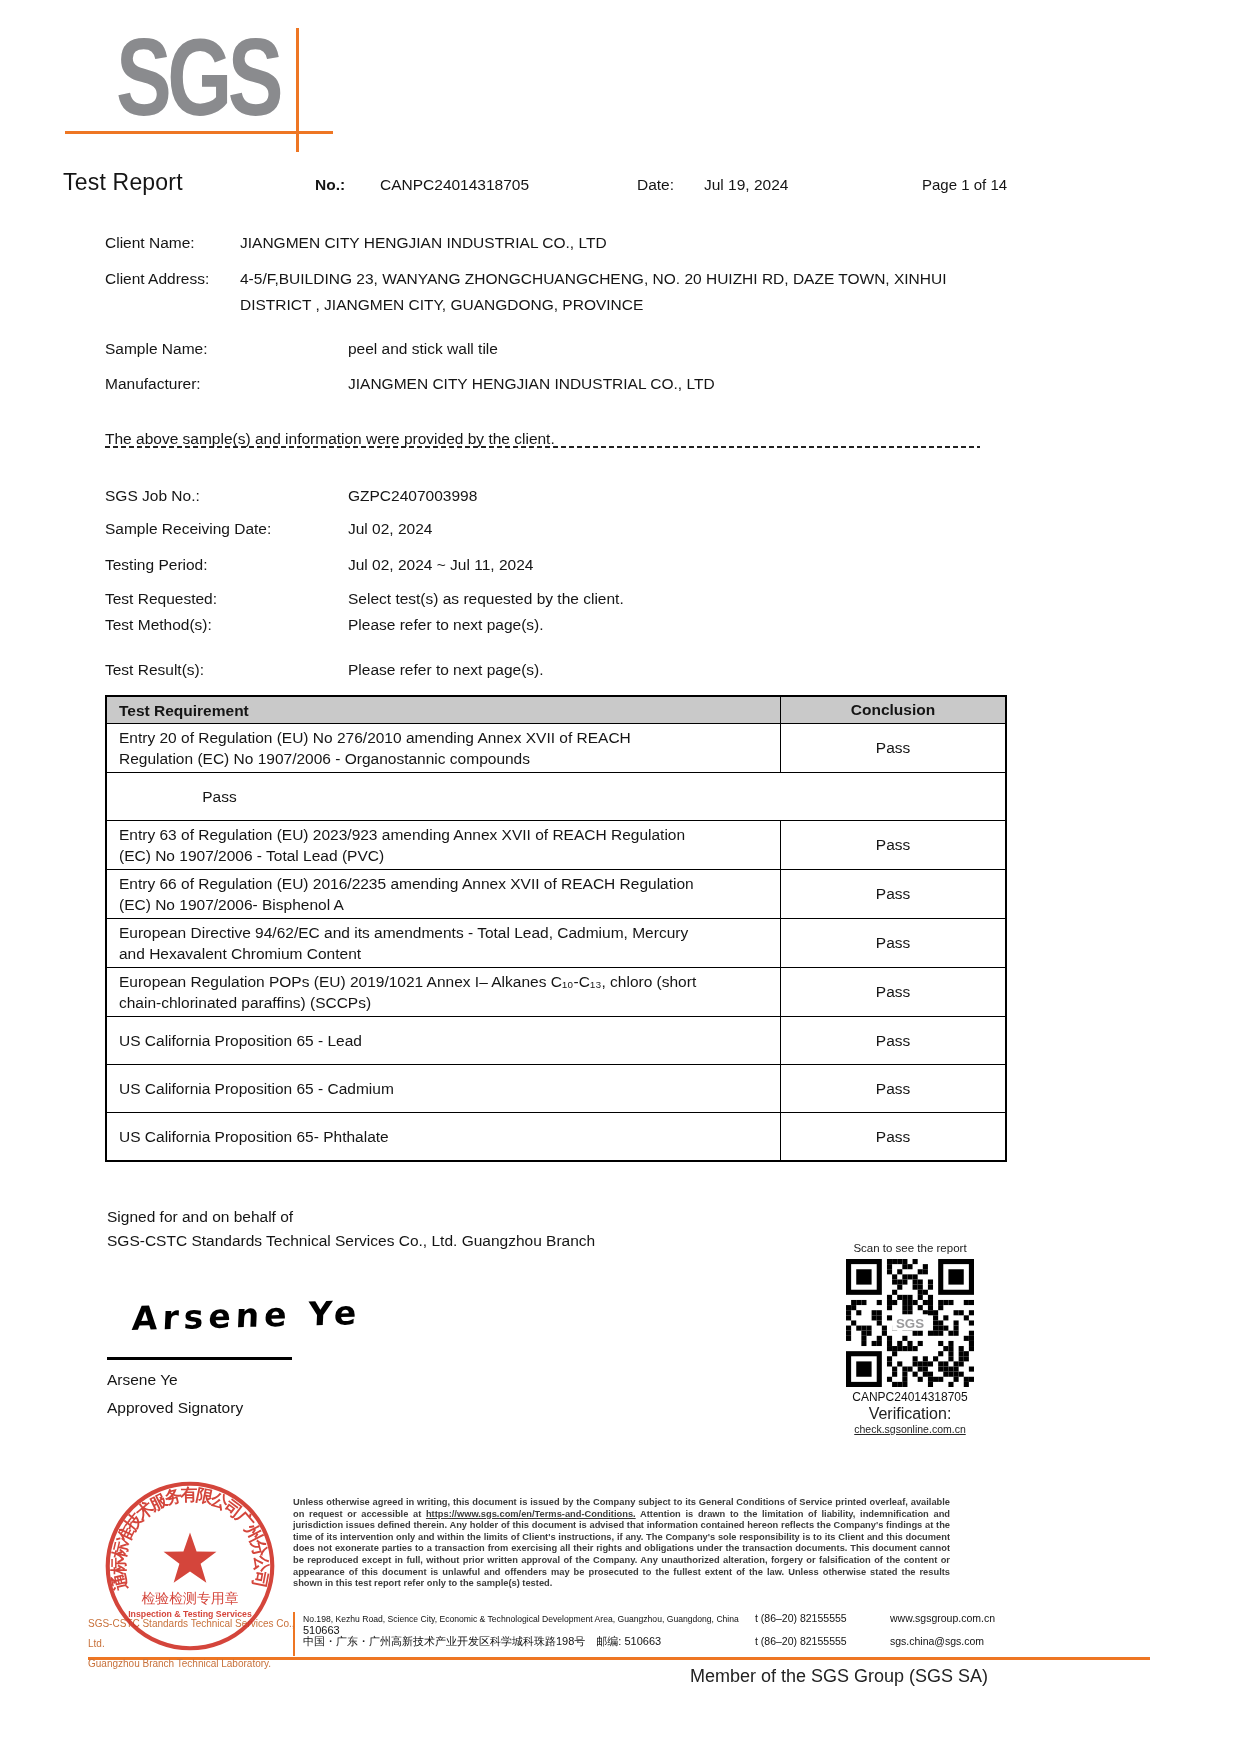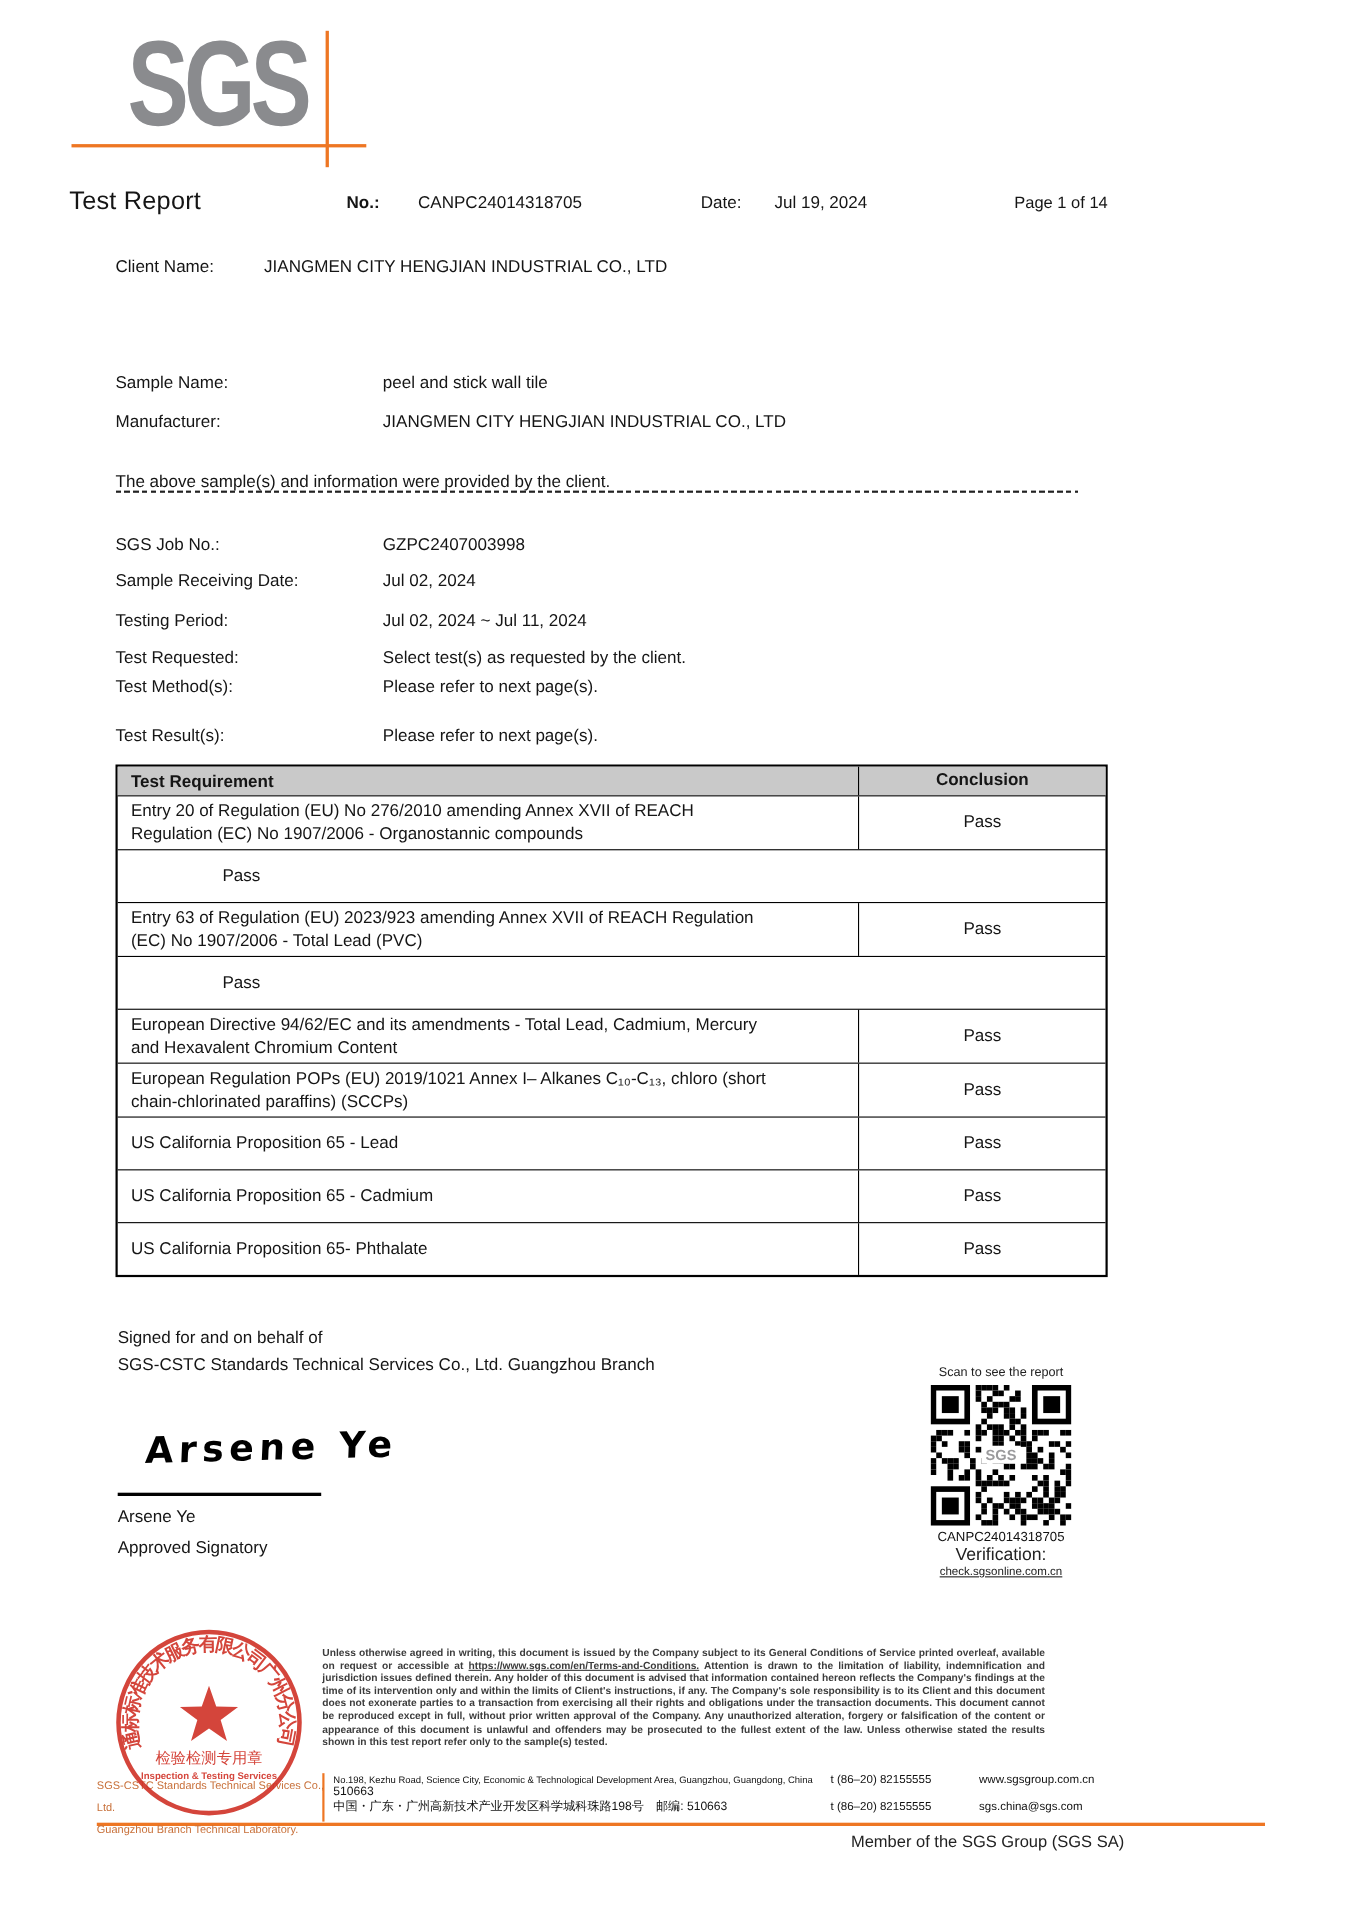--- a/index.html
+++ b/index.html
@@ -70,21 +70,21 @@
 .attention .lnk{text-decoration:underline;cursor:pointer}
 .addr{position:absolute;left:293px;top:1612px;width:740px;border-left:2.5px solid #ee7623;
   padding-left:8px;z-index:0}
 .addr-row{display:flex;align-items:baseline;height:22px}
 .addr-en{width:452px;flex:none;font-size:8.6px;color:#111}
 .addr-cn{width:452px;flex:none;font-size:11px;color:#111}
 .postal{font-size:11px}
 .addr-phone{width:135px;flex:none;font-size:10.5px;color:#111}
 .addr-web{font-size:10.5px;color:#111}
 .bottom-line{position:absolute;left:88px;top:1657px;width:1062px;height:2.5px}
-.member{position:absolute;left:690px;top:1666px;width:332px;text-align:right;font-size:15px;color:#222}
+.member{position:absolute;left:690px;top:1666px;width:332px;font-size:18px;color:#222}
 </style>
 </head>
 <body>
 
 <div class="page">
 
   <div class="logo-text">SGS</div>
   <div class="hline orange"></div>
   <div class="vline orange"></div>
 
@@ -92,20 +92,24 @@
   <span class="hno-label">No.:</span>
   <span class="hno-value">CANPC24014318705</span>
   <span class="hdate-label">Date:</span>
   <span class="hdate-value">Jul 19, 2024</span>
   <span class="hpage">Page 1 of 14</span>
 
   <div class="crow" style="top:230px">
     <span class="clabel">Client Name:</span>
     <span class="cvalue">JIANGMEN CITY HENGJIAN INDUSTRIAL CO., LTD</span>
   </div>
+  <div class="crow" style="top:266px">
+    <span class="clabel">Client Address:</span>
+    <span class="cvalue" style="width:735px">4-5/F,BUILDING 23, WANYANG ZHONGCHUANGCHENG, NO. 20 HUIZHI RD, DAZE TOWN, XINHUI DISTRICT , JIANGMEN CITY, GUANGDONG, PROVINCE</span>
+  </div>
   <div class="jrow" style="top:340px">
     <span class="jlabel">Sample Name:</span>
     <span>peel and stick wall tile</span>
   </div>
   <div class="jrow" style="top:375px">
     <span class="jlabel">Manufacturer:</span>
     <span>JIANGMEN CITY HENGJIAN  INDUSTRIAL CO., LTD</span>
   </div>
   <div class="note" style="top:430px">The above sample(s) and information were provided by the client.</div>
   <div class="dashes"></div>
@@ -145,20 +149,21 @@
         <div class="tcell con">Pass</div>
       </div>
     <div class="trow">
         <div class="tcell con">Pass</div>
       </div>
     <div class="trow">
         <div class="tcell req">Entry 63 of Regulation (EU) 2023/923 amending Annex XVII of REACH Regulation (EC) No 1907/2006 - Total Lead (PVC)</div>
         <div class="tcell con">Pass</div>
       </div>
     <div class="trow">
+        <div class="tcell req">Entry 66 of Regulation (EU) 2016/2235 amending Annex XVII of REACH Regulation (EC) No 1907/2006- Bisphenol A</div>
         <div class="tcell con">Pass</div>
       </div>
     <div class="trow">
         <div class="tcell req">European Directive 94/62/EC and its amendments - Total Lead, Cadmium, Mercury and Hexavalent Chromium Content</div>
         <div class="tcell con">Pass</div>
       </div>
     <div class="trow">
         <div class="tcell req">European Regulation POPs (EU) 2019/1021 Annex I– Alkanes C₁₀-C₁₃, chloro (short chain-chlorinated paraffins) (SCCPs)</div>
         <div class="tcell con">Pass</div>
       </div>

